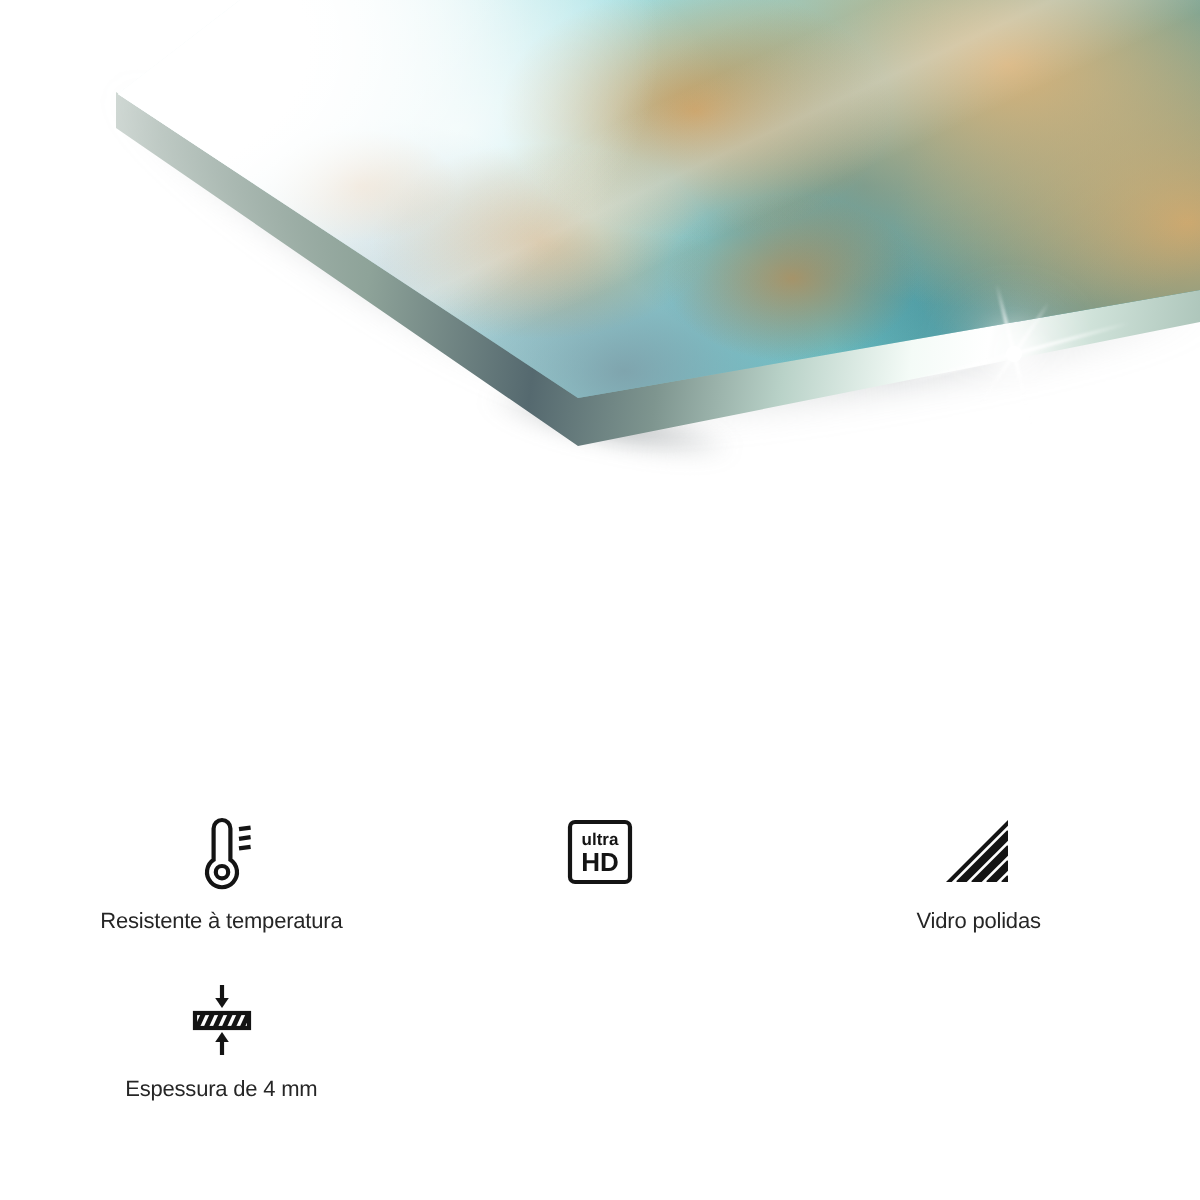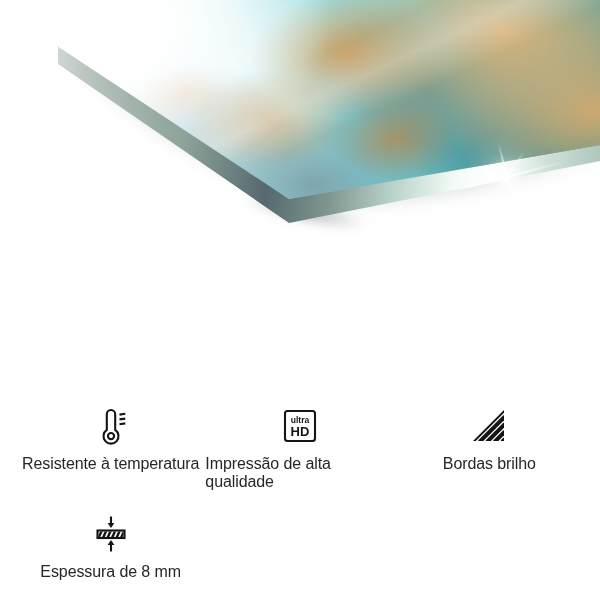--- a/index.html
+++ b/index.html
@@ -90,21 +90,21 @@
     letter-spacing:-0.3px; white-space:nowrap;
   }
 
   
   .features {
     position:absolute; left:16px; right:16px; top:404px;
     display:grid; grid-template-columns:repeat(3, 1fr); row-gap:21px;
   }
   .feature { display:flex; flex-direction:column; align-items:center; }
   .feature .icon-box { height:44px; display:flex; align-items:center; justify-content:center; }
-  .feature .label { margin-top:7px; font-size:16px; color:#262626; letter-spacing:-0.1px; }
+  .feature .label { margin-top:7px; font-size:11px; color:#262626; letter-spacing:-0.1px; }
   .ico { stroke:#141414; fill:none; stroke-width:2.1; }
   .hd-text { font-family:"Liberation Sans", sans-serif; font-weight:bold; fill:#141414; stroke:none; }
 </style>
 </head>
 <body>
 
 <div class="page">
 
   <div class="hero">
     <div class="shadow shadow-left"></div>
@@ -150,21 +150,20 @@
     </div>
 
     <div class="feature">
       <div class="icon-box">
         <svg width="40" height="40" viewBox="0 0 40 40">
           <rect class="ico" x="5" y="5" width="30" height="30" rx="2.5" stroke-width="2.6"></rect>
           <text class="hd-text" x="20" y="16.5" font-size="8.5" text-anchor="middle">ultra</text>
           <text class="hd-text" x="20" y="29.5" font-size="13" text-anchor="middle">HD</text>
         </svg>
       </div>
-      <div class="label">Impressão de alta qualidade</div>
     </div>
 
 
 
     <div class="feature">
       <div class="icon-box">
         <svg width="40" height="40" viewBox="0 0 40 40">
           <defs>
               <clipPath id="triClip">
                 <path d="M4 35 L35 4 L35 35 Z"></path>
@@ -172,21 +171,21 @@
             </defs>
           <g clip-path="url(#triClip)" stroke="#141414" stroke-width="4">
             <line x1="3" y1="36" x2="36" y2="3"></line>
             <line x1="10.5" y1="36" x2="36" y2="10.5"></line>
             <line x1="18" y1="36" x2="36" y2="18"></line>
             <line x1="25.5" y1="36" x2="36" y2="25.5"></line>
             <line x1="33" y1="36" x2="36" y2="33"></line>
           </g>
         </svg>
       </div>
-      <div class="label">Bordas brilho</div>
+      <div class="label">Vidro polidas</div>
     </div>
 
     <div class="feature">
       <div class="icon-box">
         <svg width="40" height="40" viewBox="0 0 40 40">
           <defs>
               <clipPath id="barClip">
                 <rect x="7.5" y="17.5" width="25" height="5.5"></rect>
               </clipPath>
             </defs>
@@ -198,17 +197,17 @@
               <line x1="20.5" y1="25" x2="25.5" y2="14"></line>
             <line x1="25" y1="25" x2="30" y2="14"></line>
               <line x1="29.5" y1="25" x2="34.5" y2="14"></line>
           </g>
           <line class="ico" x1="20" y1="2.5" x2="20" y2="9.8" stroke-width="2.4"></line>
           <polygon points="16.6,9 23.4,9 20,14" fill="#141414"></polygon>
           <line class="ico" x1="20" y1="37.5" x2="20" y2="30.2" stroke-width="2.4"></line>
           <polygon points="16.6,31 23.4,31 20,26" fill="#141414"></polygon>
         </svg>
       </div>
-      <div class="label">Espessura de 8 mm</div>
+      <div class="label">Espessura de 4 mm</div>
     </div>
 
   </div>
 </div>
 
 </body></html>

